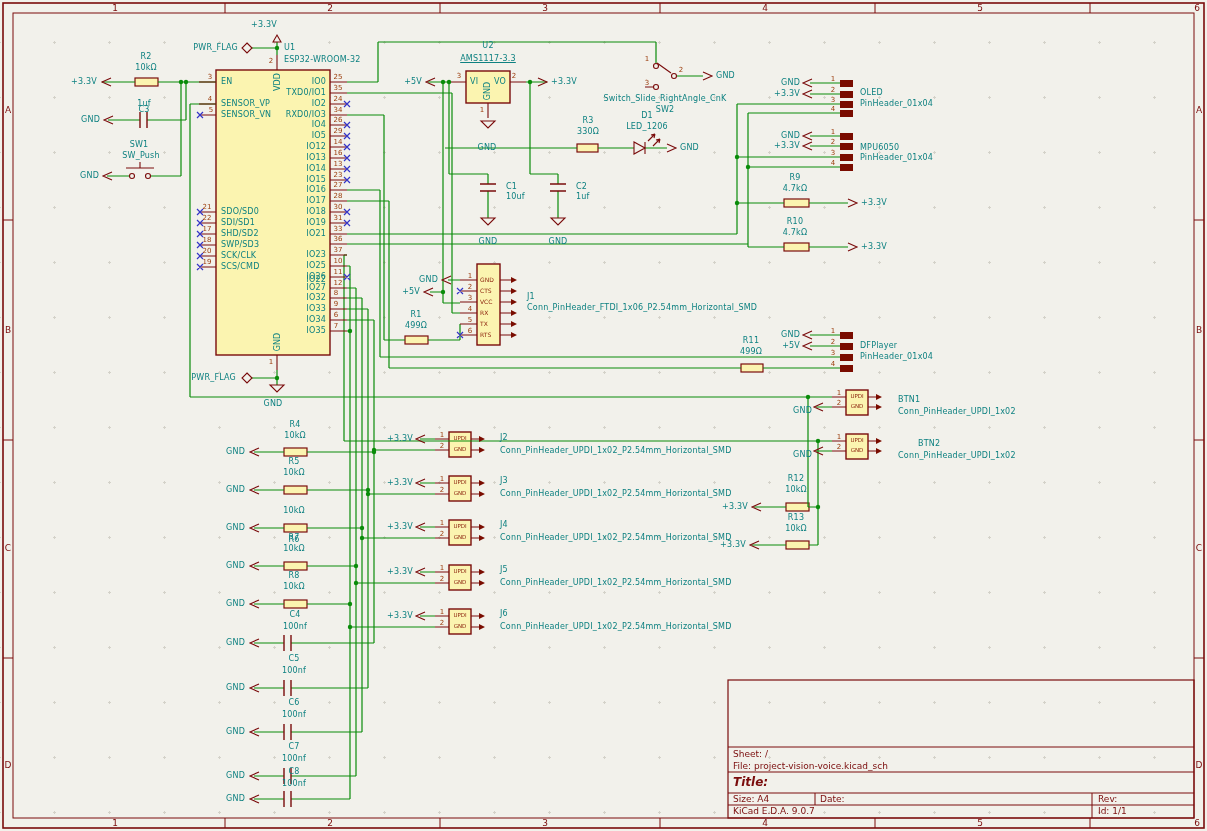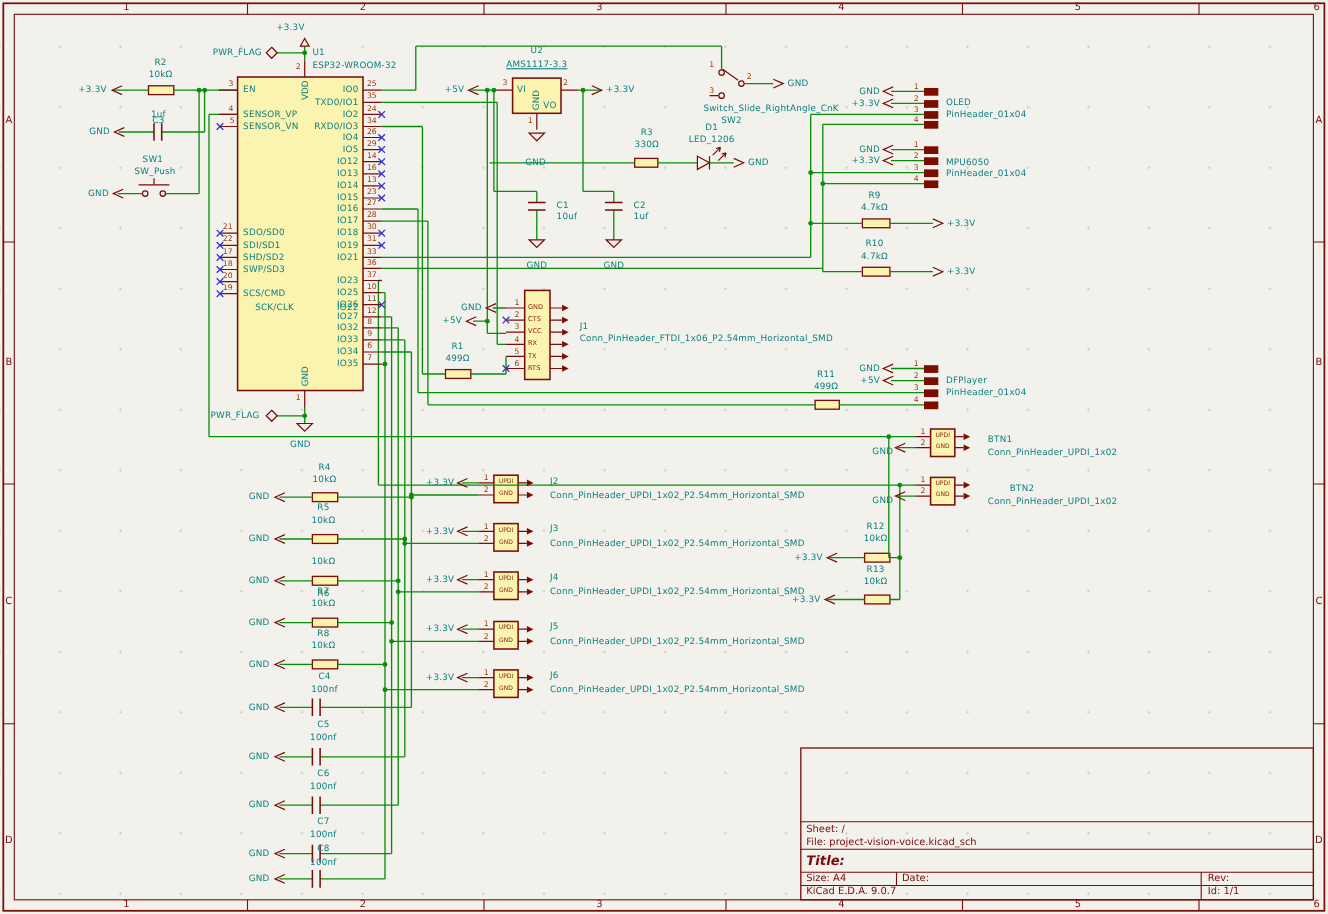--- a/index.html
+++ b/index.html
@@ -164,39 +164,39 @@
       <span class="tx t" style="left: 139px; top: 145px;">SW1</span>
       <span class="tx t" style="left: 141px; top: 156px;">SW_Push</span>
       <span class="tx tr" style="left: 99px; top: 176px;">GND</span>
       <span class="tx tr" style="left: 236px; top: 378px;">PWR_FLAG</span>
       <span class="tx t" style="left: 273px; top: 404px;">GND</span>
       <span class="tx t" style="left: 488px; top: 46px;">U2</span>
       <span class="tx t" style="left: 488px; top: 59px; text-decoration: underline;">AMS1117-3.3</span>
       <span class="tx tr" style="left: 422px; top: 82px;">+5V</span>
       <span class="tx tl" style="left: 551px; top: 82px;">+3.3V</span>
       <span class="tx tl" style="left: 470px; top: 82px;">VI</span>
-      <span class="tx tr" style="left: 506px; top: 96px; text-align: right;">VO</span>
+      <span class="tx tr" style="left: 506px; top: 82px; text-align: right;">VO</span>
       <span class="tx tv" style="left: 488px; top: 91px;">GND</span>
       <span class="tx r" style="left: 459px; top: 76px;">3</span>
       <span class="tx r" style="left: 514px; top: 76px;">2</span>
       <span class="tx r" style="left: 482px; top: 110px;">1</span>
       <span class="tx t" style="left: 487px; top: 148px;">GND</span>
       <span class="tx tl" style="left: 506px; top: 187px;">C1</span>
       <span class="tx tl" style="left: 506px; top: 197px;">10uf</span>
       <span class="tx t" style="left: 488px; top: 242px;">GND</span>
       <span class="tx tl" style="left: 576px; top: 187px;">C2</span>
       <span class="tx tl" style="left: 576px; top: 197px;">1uf</span>
       <span class="tx t" style="left: 558px; top: 242px;">GND</span>
       <span class="tx t" style="left: 588px; top: 121px;">R3</span>
       <span class="tx t" style="left: 588px; top: 132px;">330Ω</span>
       <span class="tx t" style="left: 647px; top: 116px;">D1</span>
       <span class="tx t" style="left: 647px; top: 127px;">LED_1206</span>
       <span class="tx tl" style="left: 680px; top: 148px;">GND</span>
       <span class="tx tl" style="left: 716px; top: 76px;">GND</span>
-      <span class="tx t" style="left: 701px; top: 99px;">Switch_Slide_RightAngle_CnK</span>
+      <span class="tx t" style="left: 665px; top: 99px;">Switch_Slide_RightAngle_CnK</span>
       <span class="tx t" style="left: 665px; top: 110px;">SW2</span>
       <span class="tx r" style="left: 647px; top: 59px;">1</span>
       <span class="tx r" style="left: 681px; top: 70px;">2</span>
       <span class="tx r" style="left: 647px; top: 83px;">3</span>
       <span class="tx tr" style="left: 800px; top: 83px;">GND</span>
       <span class="tx tr" style="left: 800px; top: 94px;">+3.3V</span>
       <span class="tx tl" style="left: 860px; top: 93px;">OLED</span>
       <span class="tx tl" style="left: 860px; top: 104px;">PinHeader_01x04</span>
       <span class="tx r" style="left: 833px; top: 79px;">1</span>
       <span class="tx r" style="left: 833px; top: 90px;">2</span>
@@ -329,21 +329,21 @@
       <span class="tx t" style="left: 294px; top: 772px;">C8</span>
       <span class="tx t" style="left: 294px; top: 784px;">100nf</span>
       <span class="tx tr" style="left: 245px; top: 799px;">GND</span>
       <span class="tx tl" style="left: 221px; top: 82px;">EN</span>
       <span class="tx tl" style="left: 221px; top: 104px;">SENSOR_VP</span>
       <span class="tx tl" style="left: 221px; top: 115px;">SENSOR_VN</span>
       <span class="tx tl" style="left: 221px; top: 212px;">SDO/SD0</span>
       <span class="tx tl" style="left: 221px; top: 223px;">SDI/SD1</span>
       <span class="tx tl" style="left: 221px; top: 234px;">SHD/SD2</span>
       <span class="tx tl" style="left: 221px; top: 245px;">SWP/SD3</span>
-      <span class="tx tl" style="left: 232px; top: 256px; margin-top: 24px;">SCK/CLK</span>
+      <span class="tx tl" style="left: 221px; top: 256px;">SCK/CLK</span>
       <span class="tx tl" style="left: 221px; top: 267px;">SCS/CMD</span>
       <span class="tx r" style="left: 210px; top: 77px;">3</span>
       <span class="tx r" style="left: 210px; top: 99px;">4</span>
       <span class="tx r" style="left: 211px; top: 110px;">5</span>
       <span class="tx r" style="left: 207px; top: 207px;">21</span>
       <span class="tx r" style="left: 207px; top: 218px;">22</span>
       <span class="tx r" style="left: 207px; top: 229px;">17</span>
       <span class="tx r" style="left: 207px; top: 240px;">18</span>
       <span class="tx r" style="left: 207px; top: 251px;">20</span>
       <span class="tx r" style="left: 207px; top: 262px;">19</span>

